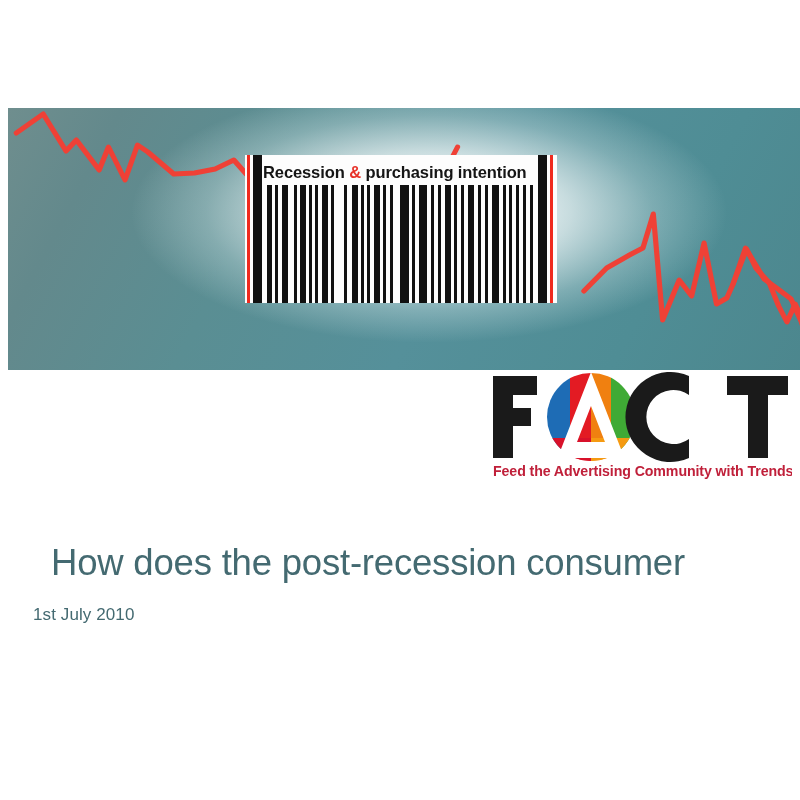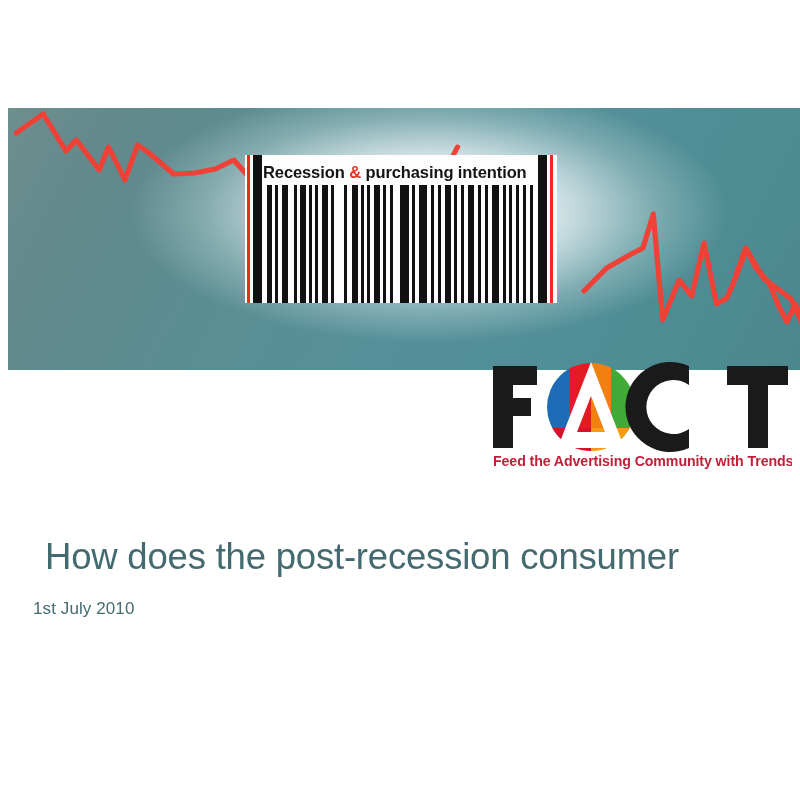--- a/index.html
+++ b/index.html
@@ -80,36 +80,36 @@
     white-space: nowrap;
     z-index: 6;
     line-height: 1;
   }
   .barcode-label .amp { color: #e8332a; }
 
   
   .logo {
     position: absolute;
     left: 489px;
-    top: 362px;
+    top: 372px;
     width: 303px;
     height: 110px;
     z-index: 7;
   }
   .logo-svg { display: block; width: 303px; height: 110px; }
 
   
   .title-block {
     position: absolute;
     left: 33px;
     top: 522px;
     width: 730px;
   }
   .title {
-    margin: 12px;
+    margin: 18px;
     font-family: "Liberation Sans", sans-serif;
     font-weight: normal;
     font-size: 36.5px;
     line-height: 1.28;
     color: #446a71;
     letter-spacing: -0.2px;
   }
   .date {
     margin: 18px 0 5px 0;
     font-family: "Liberation Sans", sans-serif;

